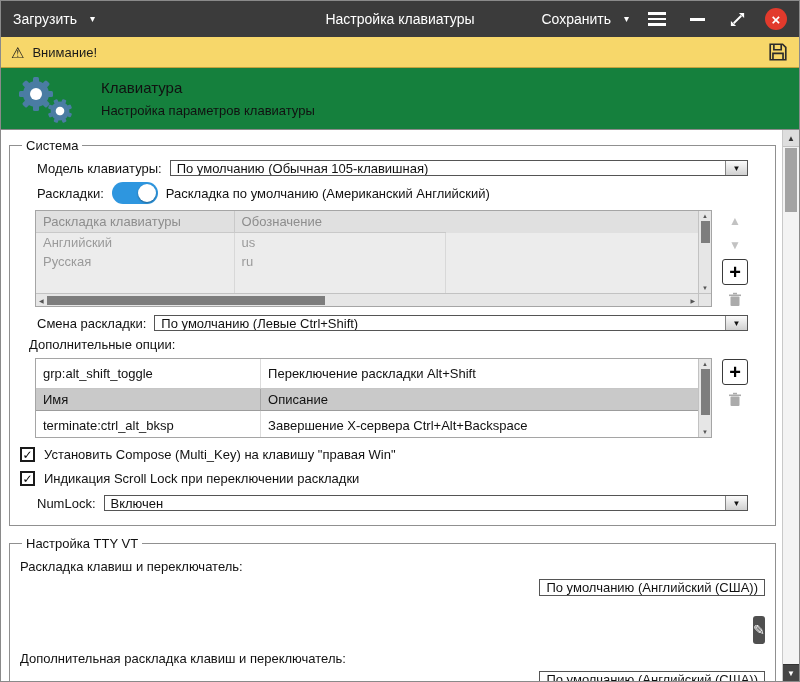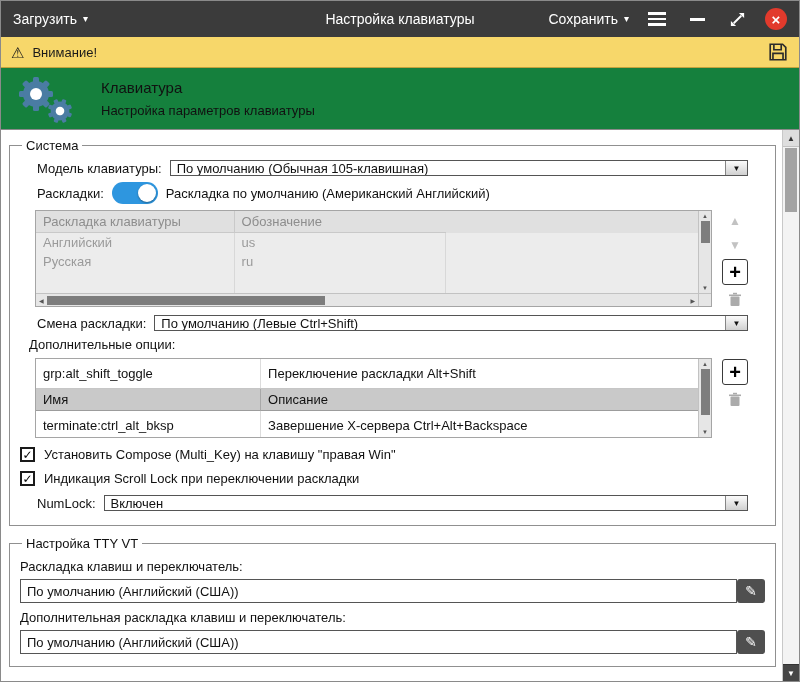--- a/index.html
+++ b/index.html
@@ -3,21 +3,21 @@
 <meta charset="utf-8">
 <style>
 *{margin:0;padding:0;box-sizing:border-box;}
 body{background:#d8d8d8;font-family:"Liberation Sans","DejaVu Sans",sans-serif;color:#111;}
 .window{width:800px;height:682px;border:1px solid #8a8a8a;background:#fff;display:flex;flex-direction:column;overflow:hidden;}
 
 
 .titlebar{flex:0 0 36px;background:var(--titlebar-bg,#3b3b3b);color:#fff;display:grid;grid-template-columns:1fr auto 1fr;align-items:center;padding:0 12px;font-size:14px;}
 .tb-left{display:flex;}
 .tb-right{display:flex;align-items:center;justify-content:flex-end;gap:16px;}
-.tb-btn{display:flex;align-items:center;gap:6px;cursor:default;}
+.tb-btn{display:flex;align-items:center;gap:13px;cursor:default;}
 .tb-btn .caret{font-size:10px;line-height:1;}
 .tb-title{text-align:center;}
 .tb-icon{display:flex;align-items:center;justify-content:center;width:24px;height:24px;}
 .bars{display:flex;flex-direction:column;gap:3px;}
 .bars i{display:block;width:18px;height:2.5px;background:#fff;}
 .minus{display:block;width:15px;height:3px;background:#fff;}
 .tb-close{width:22px;height:22px;border-radius:50%;background:var(--close-red,#e23a2c);display:flex;align-items:center;justify-content:center;color:#fff;font-size:15px;font-weight:700;line-height:1;}
 
 
 .warnbar{flex:0 0 31px;background:var(--warning-bg,#f7d76a);border-bottom:1px solid #c3a23c;display:flex;align-items:center;gap:8px;padding:0 10px;font-size:13px;color:#1a1a1a;}
@@ -95,21 +95,21 @@
 .sbtn{width:24px;height:20px;display:flex;align-items:center;justify-content:center;background:transparent;}
 .sbtn.arrow{color:#c2c2c2;font-size:12px;}
 .sbtn.plus{width:26px;height:26px;border:1px solid #3a3a3a;border-radius:3px;background:#fff;font-size:20px;font-weight:700;color:#000;line-height:1;}
 
 
 .chkrow{display:flex;align-items:center;gap:9px;margin:9px 0;font-size:13px;}
 .chk{flex:0 0 15px;width:15px;height:15px;border:2px solid #1a1a1a;background:#fff;display:flex;align-items:center;justify-content:center;font-size:12px;font-weight:700;color:#000;line-height:1;}
 
 
 .tty-label{font-size:13px;margin:7px 0 5px;}
-.input-row{display:flex;gap:0;align-items:flex-start;margin-bottom:4px;}
+.input-row{display:flex;gap:20px;align-items:flex-end;margin-bottom:4px;flex-direction:column;}
 .tinput{flex:1;height:24px;border:1px solid #555;background:#fff;display:flex;align-items:center;padding:0 6px;font-size:13px;white-space:nowrap;overflow:hidden;}
 .editbtn{flex:0 0 28px;height:24px;background:#4f4f4f;color:#fff;border-radius:3px;display:flex;align-items:center;justify-content:center;font-size:14px;}
 </style>
 </head>
 <body>
 
 <div class="window">
 
   <div class="titlebar">
     <div class="tb-left">

